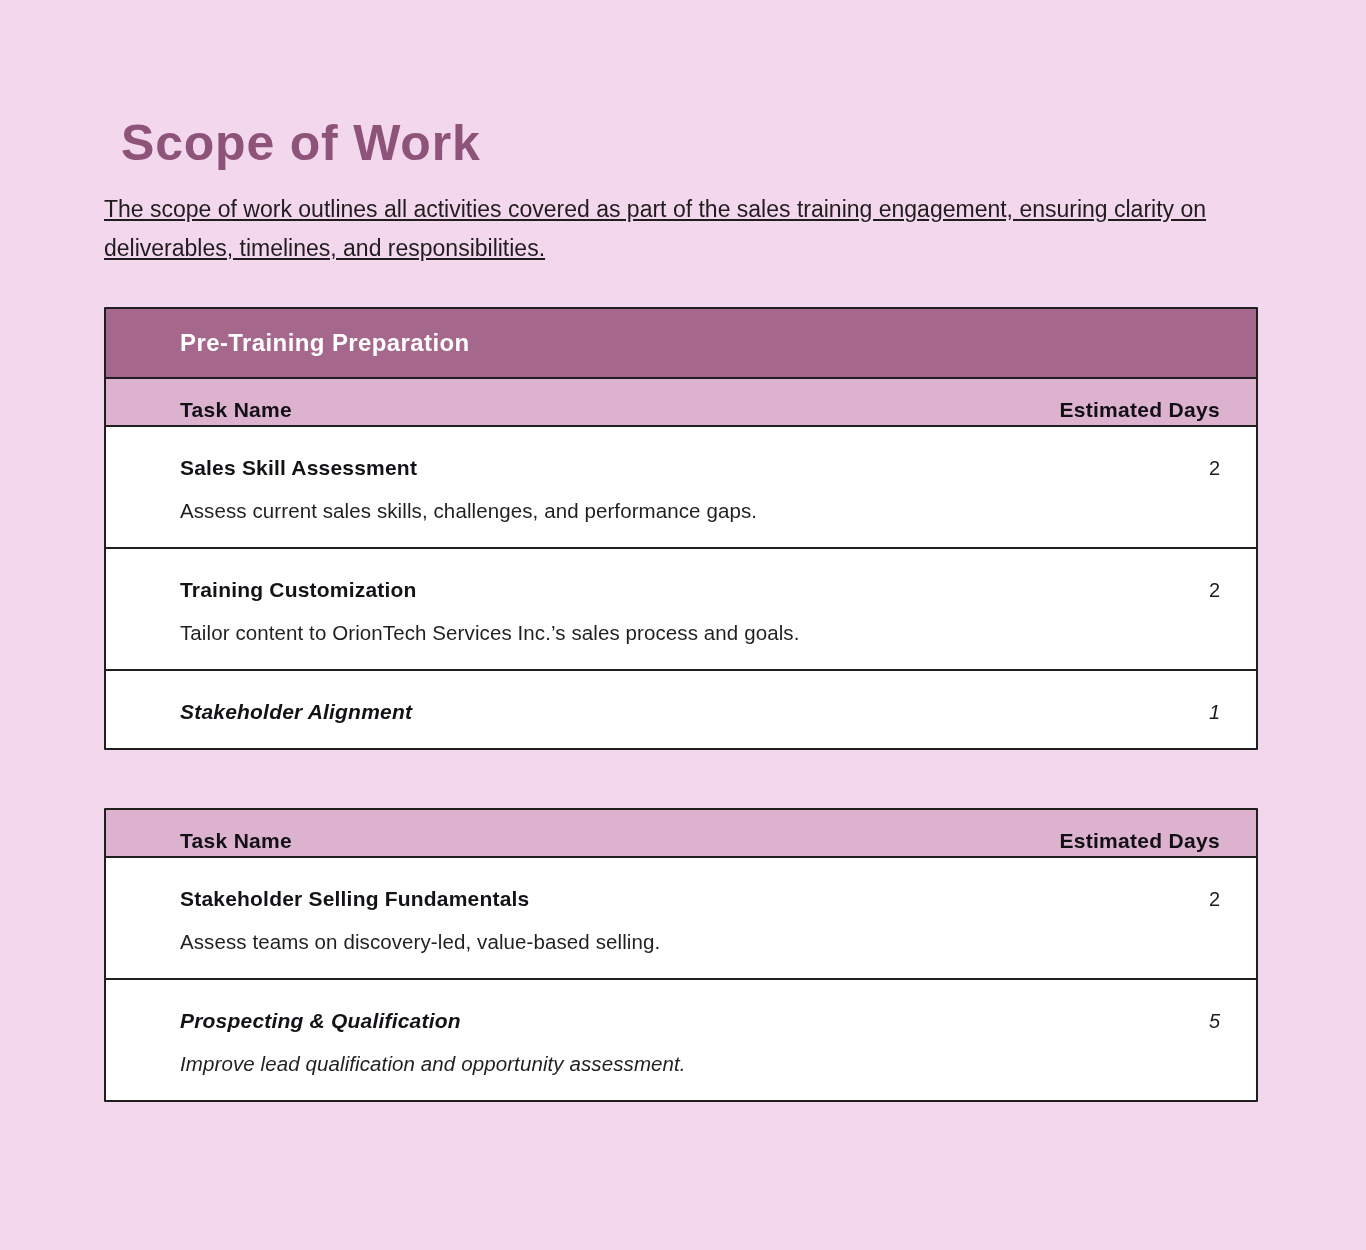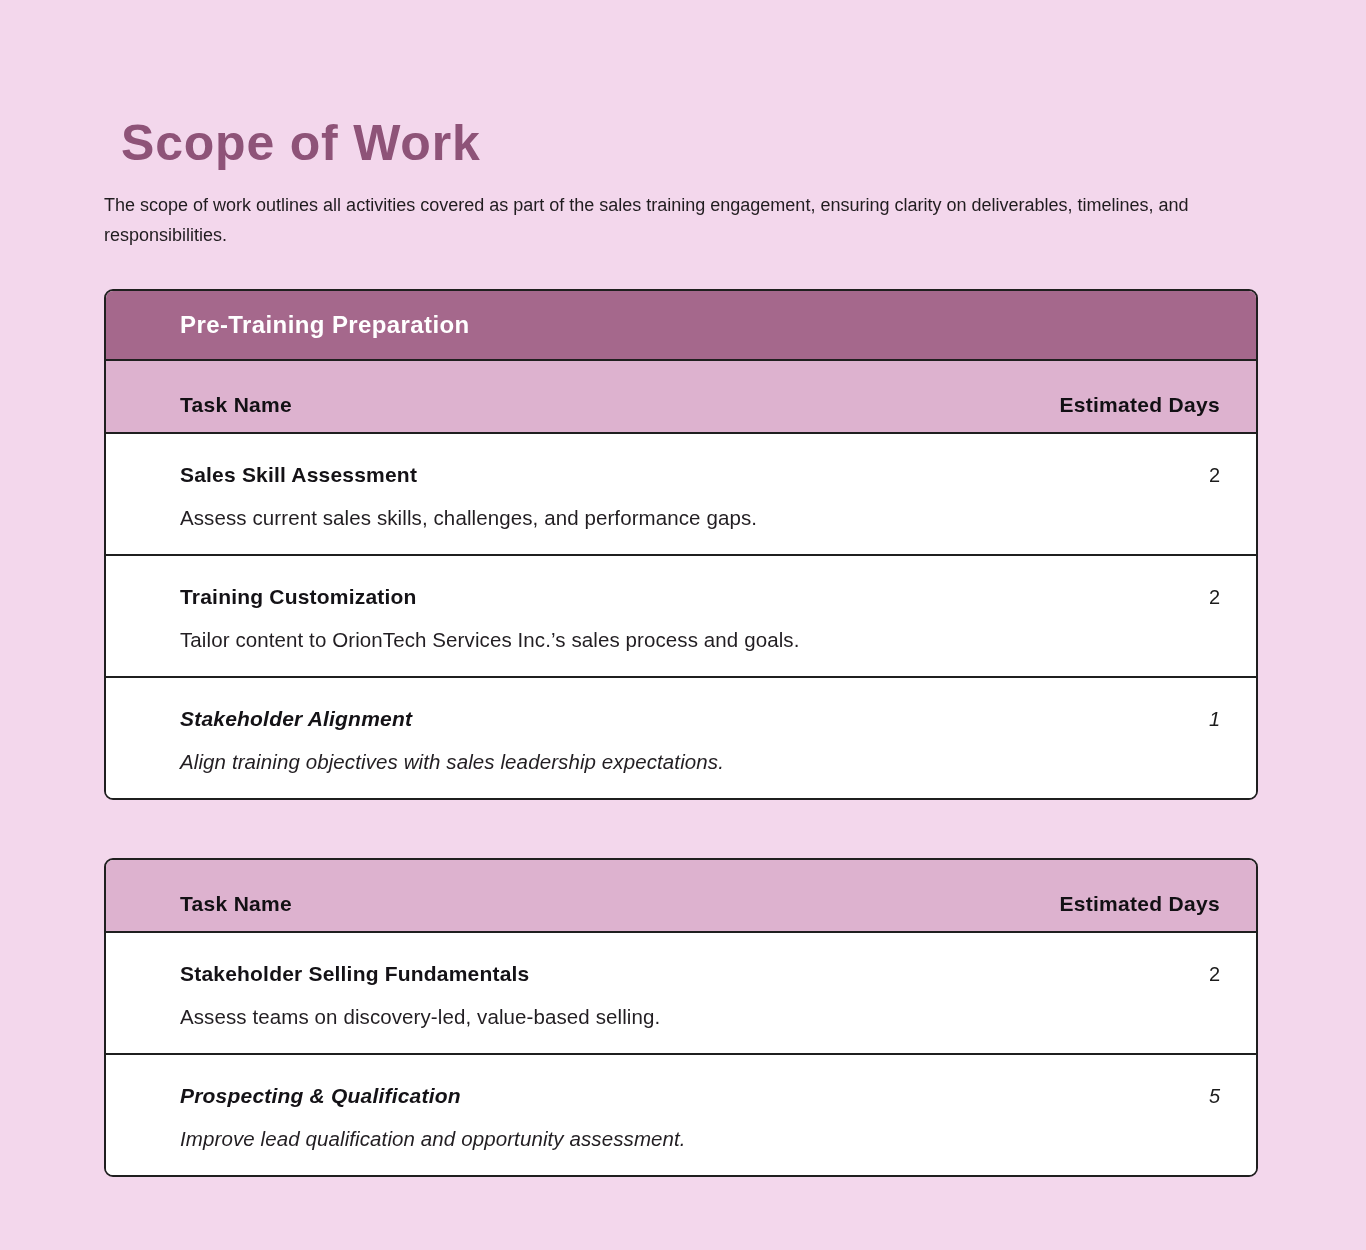--- a/index.html
+++ b/index.html
@@ -32,53 +32,54 @@
     margin: 17px;
     padding-top: 98px;
     font-size: 50px;
     line-height: 1.15;
     font-weight: 800;
     letter-spacing: 0.8px;
     color: var(--title-text);
   }
   .intro {
     margin: 12px 0 0 0;
-    font-size: 18px;
+    font-size: 23px;
     line-height: 1.72;
     max-width: 1120px;
     color: #201c1f;
+    text-decoration: underline;
   }
   .tables {
     display: block;
   }
   .sow-table {
     margin-top: 38px;
     border: 2px solid var(--border);
-    border-radius: 9px;
+    border-radius: 1px;
     overflow: hidden;
     background: var(--row-bg);
   }
   .sow-table + .sow-table {
     margin-top: 58px;
   }
   .table-title-bar {
     background: var(--table-header-bg);
     color: var(--table-header-text);
     height: 70px;
     display: flex;
     align-items: center;
     padding: 0 36px 0 74px;
     font-size: 24px;
     font-weight: 700;
     letter-spacing: 0.4px;
     border-bottom: 2px solid var(--border);
   }
   .column-header {
     background: var(--column-header-bg);
-    height: 73px;
+    height: 48px;
     display: flex;
     align-items: center;
     justify-content: space-between;
     padding: 16px 36px 0 74px;
     border-bottom: 2px solid var(--border);
     gap: 28px;
   }
   .column-header .col-label {
     font-size: 21px;
     font-weight: 700;
@@ -89,21 +90,21 @@
     background: var(--row-bg);
     padding: 29px 36px 24px 74px;
     border-bottom: 2px solid var(--border);
   }
   .task-row:last-child {
     border-bottom: none;
     font-style: italic;
   }
   .task-row-top {
     display: flex;
-    align-items: center;
+    align-items: flex-end;
     justify-content: space-between;
   }
   .task-name {
     font-size: 21px;
     font-weight: 700;
     color: #141216;
     letter-spacing: 0.2px;
   }
   .task-days {
     font-size: 20px;
@@ -149,21 +150,20 @@
       <span class="task-days">2</span>
     </div>
     <div class="task-description">Tailor content to OrionTech Services Inc.’s sales process and goals.</div>
   </div>
 
   <div class="task-row">
     <div class="task-row-top">
       <span class="task-name">Stakeholder Alignment</span>
       <span class="task-days">1</span>
     </div>
-    <div class="task-description">Align training objectives with sales leadership expectations.</div>
   </div>
 </div>
   </section>
 
   <section class="sow-table">
     <div class="column-header">
       <span class="col-label">Task Name</span>
       <span class="col-label">Estimated Days</span>
     </div>
     <div>

